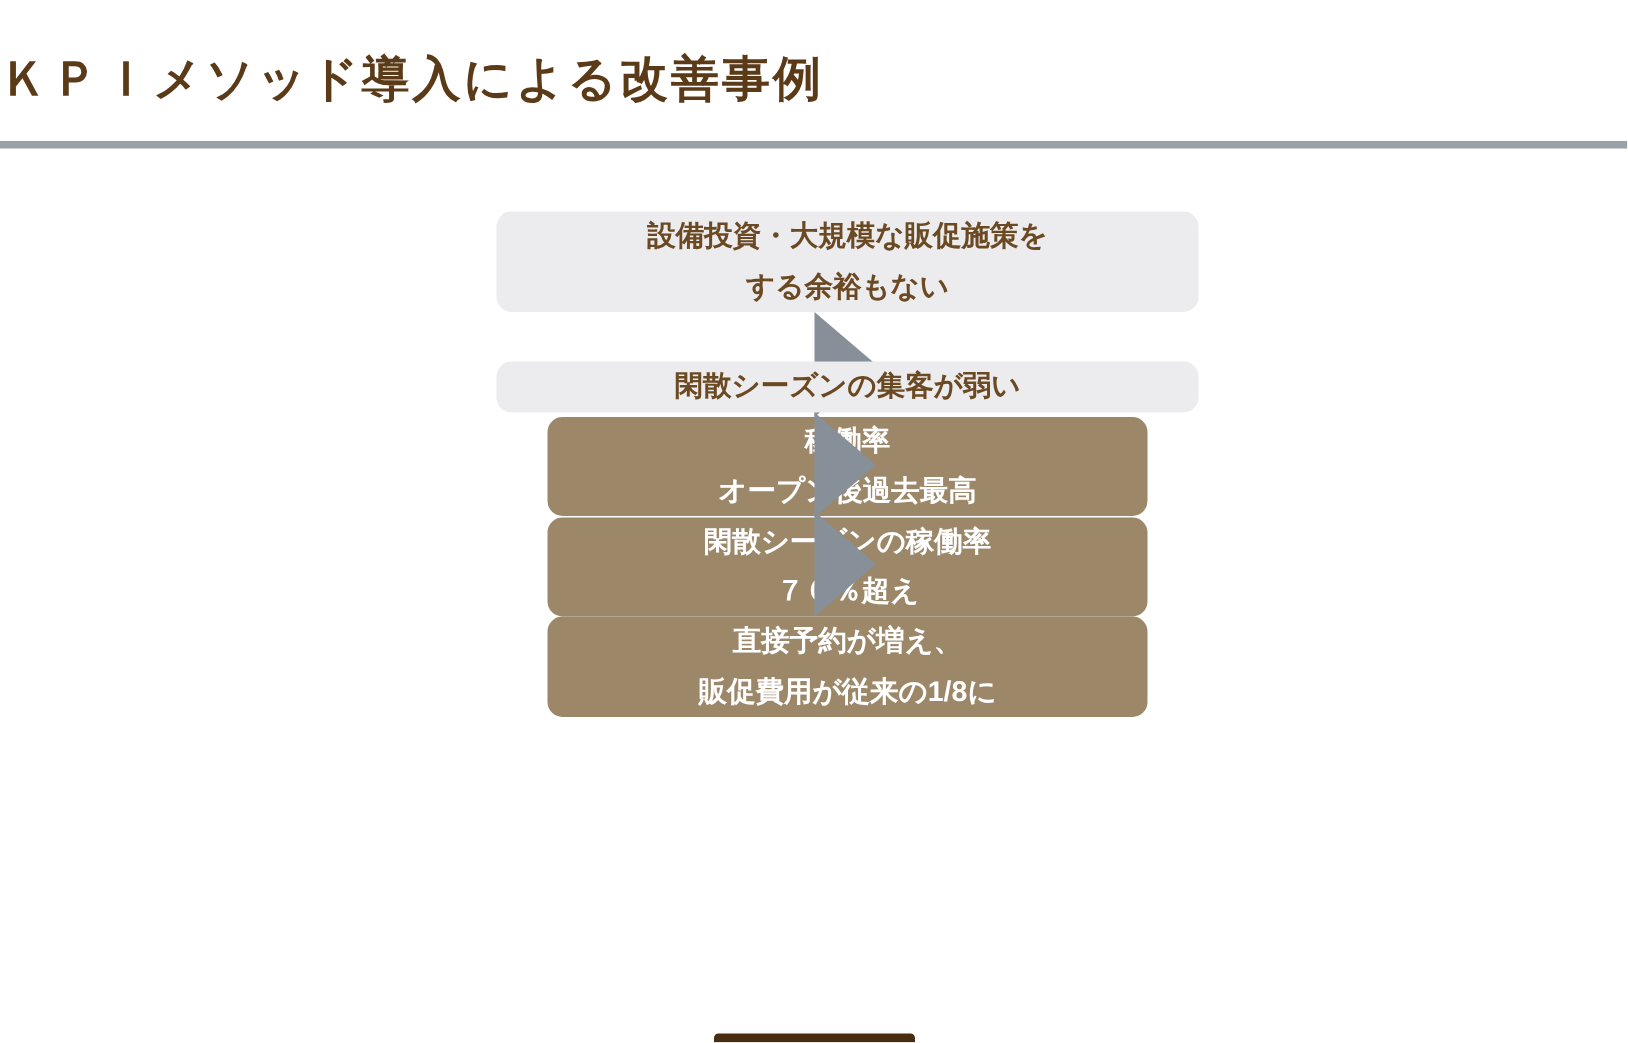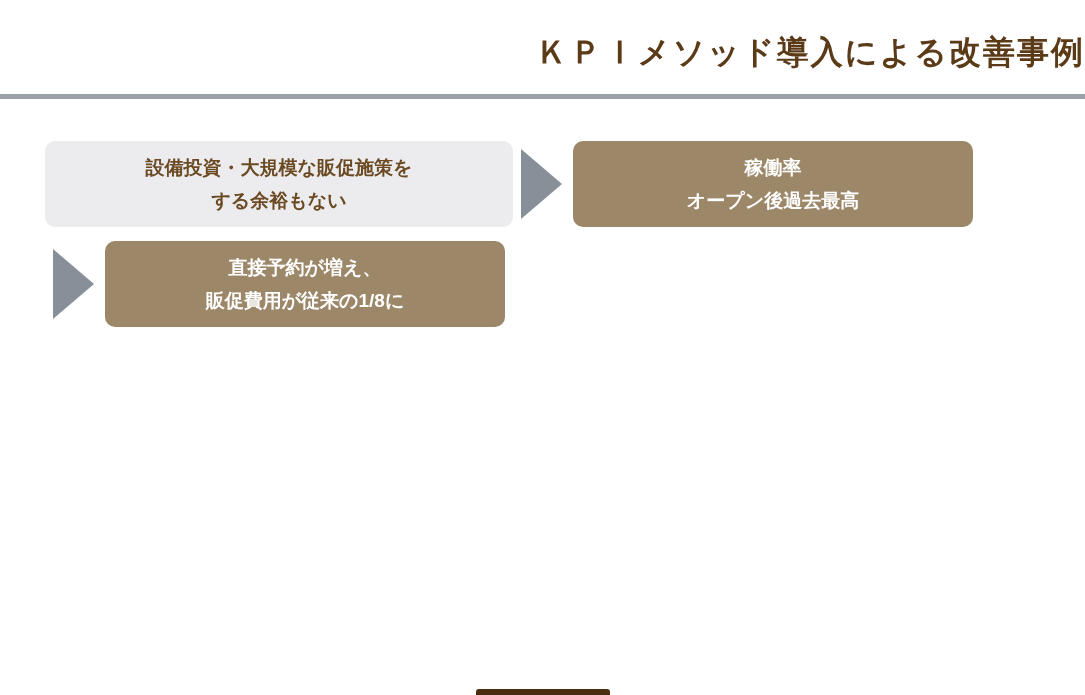--- a/index.html
+++ b/index.html
@@ -11,41 +11,42 @@
   .page {
     position: relative;
     width: 1085px;
     height: 695px;
     overflow: hidden;
     background: #ffffff;
   }
   .title {
     margin: 0;
     padding-top: 33px;
-    text-align: right;
+    text-align: left;
     color: #5b3a18;
     font-size: 32px;
     font-weight: bold;
     letter-spacing: 2px;
     line-height: 1.2;
   }
   .divider {
     margin-top: 23px;
     width: 100%;
     height: 5px;
     background: #9aa1a8;
   }
   .rows {
     margin-top: 42px;
   }
   .row {
     display: flex;
     align-items: center;
     height: 86px;
     margin: 0 0 14px 45px;
+    flex-direction: column;
   }
   .problem-box {
     width: 468px;
     height: 86px;
     background: #ececee;
     border-radius: 10px;
     display: flex;
     align-items: center;
     justify-content: center;
     text-align: center;
@@ -107,20 +108,30 @@
         <span>設備投資・大規模な販促施策を
 する余裕もない</span>
       </div>
       <div class="arrow"></div>
       <div class="result-box">
         <span>稼働率
 オープン後過去最高</span>
       </div>
     </div>
 
+    <div class="row">
+      <div class="problem-box">
+        <span>閑散シーズンの集客が弱い</span>
+      </div>
+      <div class="arrow"></div>
+      <div class="result-box">
+        <span>閑散シーズンの稼働率
+７０％超え</span>
+      </div>
+    </div>
 
 
     <div class="row">
       <div class="arrow"></div>
       <div class="result-box">
         <span>直接予約が増え、
 販促費用が従来の1/8に</span>
       </div>
     </div>
 

